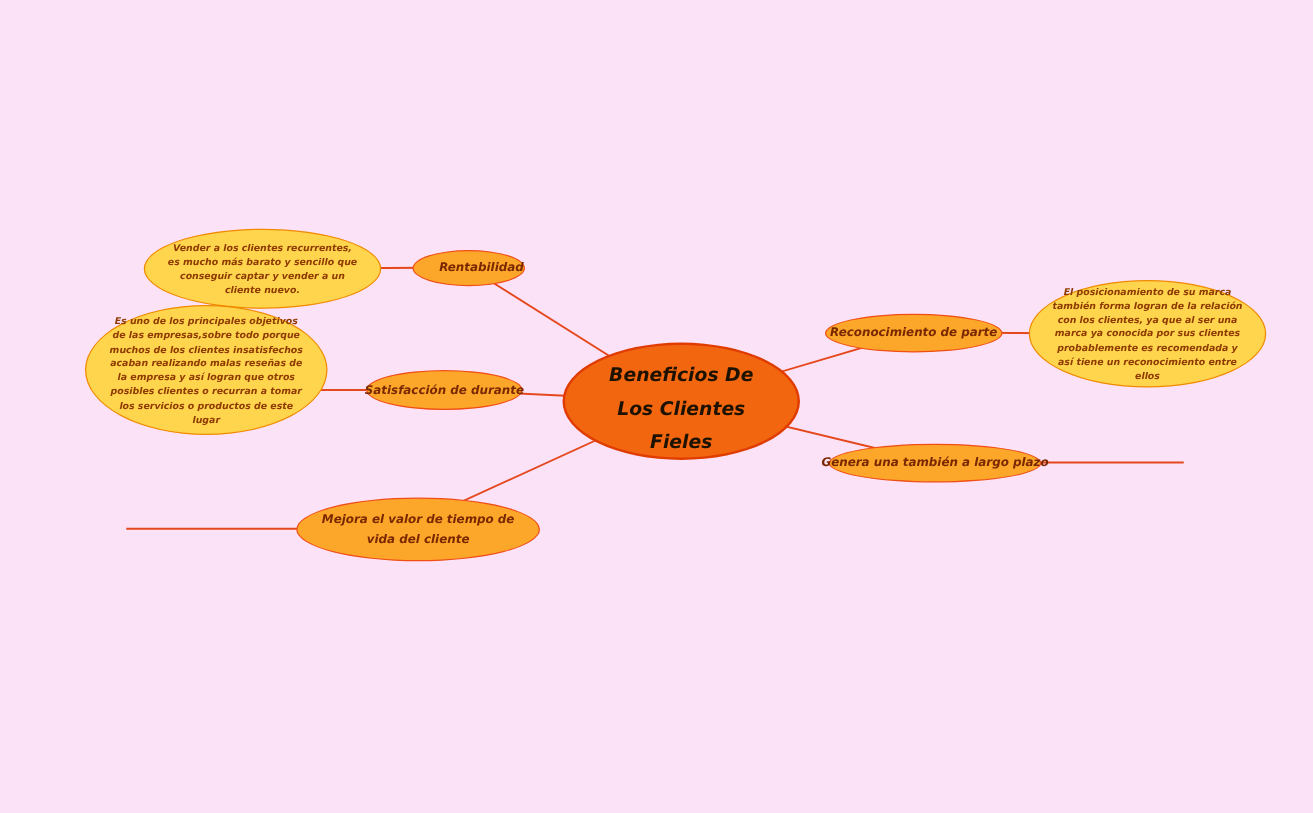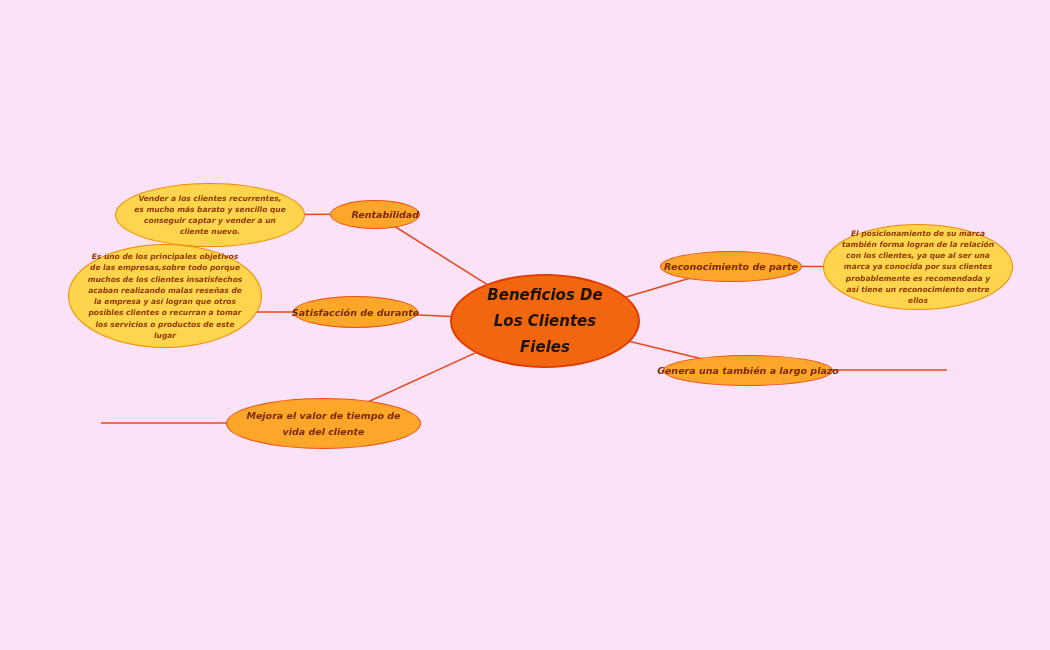--- a/index.html
+++ b/index.html
@@ -14,21 +14,21 @@
   .connector { stroke: var(--line,#e4481c); stroke-width:1.5; fill:none; }
   .node {
     position:absolute; border-radius:50%;
     display:flex; align-items:center; justify-content:center;
     text-align:center; font-style:italic;
   }
   .central {
     background: var(--central-fill,#f2660f);
     border:2px solid var(--central-border,#e03c00);
     color: var(--central-text,#1d1200);
-    font-weight:bold; font-size:15px; line-height:1.75; padding:0 24px;
+    font-weight:bold; font-size:15px; line-height:1.75; padding:0 24px;align-items:flex-end;
   }
   .branch {
     background: var(--branch-fill,#fda72a);
     border:1.5px solid var(--branch-border,#ef4e16);
     color: var(--branch-text,#7a2800);
     font-weight:bold; font-size:9.5px; white-space:nowrap;
   }
   .branch.wrap { white-space:normal; line-height:1.6; padding:0 16px; }
   .detail {
     background: var(--detail-fill,#ffd54d);
@@ -66,21 +66,21 @@
     <span>Vender a los clientes recurrentes, es mucho más barato y sencillo que conseguir captar y vender a un cliente nuevo.</span>
   </div>
 
   <div class="node branch" style="left:293px; top:296px; width:125px; height:32px;">
     <span>Satisfacción de durante</span>
   </div>
   <div class="node detail" style="left:68px; top:244px; width:194px; height:104px;">
     <span>Es uno de los principales objetivos de las empresas,sobre todo porque muchos de los clientes insatisfechos acaban realizando malas reseñas de la empresa y así logran que otros posibles clientes o recurran a tomar los servicios o productos de este lugar</span>
   </div>
 
-  <div class="node branch wrap" style="left:226px; top:398px; width:195px; height:51px;">
+  <div class="node branch wrap" style="left:237px; top:398px; width:195px; height:51px;">
     <span>Mejora el valor de tiempo de vida del cliente</span>
   </div>
 
   <div class="node branch" style="left:660px; top:251px; width:142px; height:31px;">
     <span>Reconocimiento de parte</span>
   </div>
   <div class="node detail" style="left:823px; top:224px; width:190px; height:86px;">
     <span>El posicionamiento de su marca también forma logran de la relación con los clientes, ya que al ser una marca ya conocida por sus clientes probablemente es recomendada y así tiene un reconocimiento entre ellos</span>
   </div>
 

